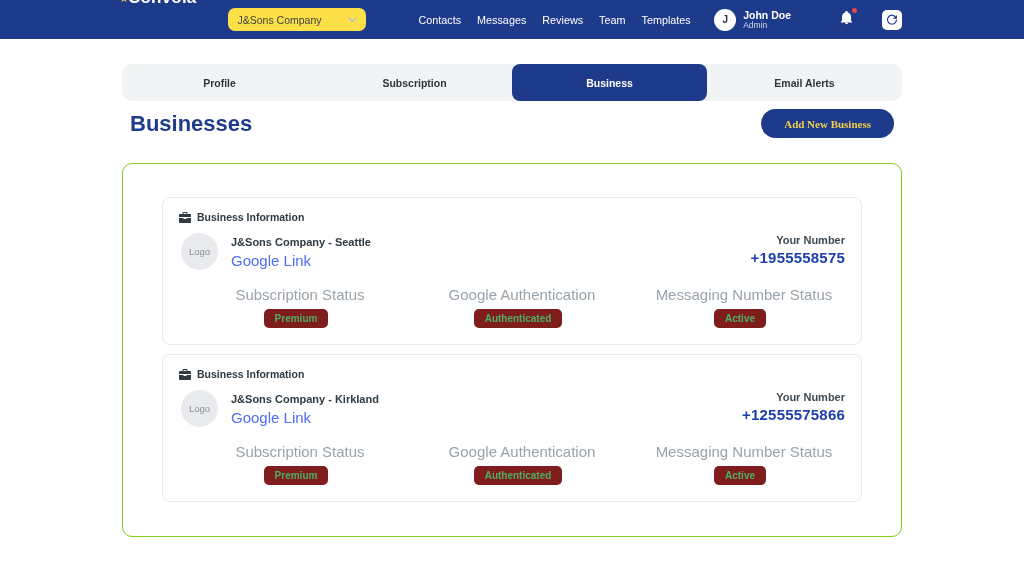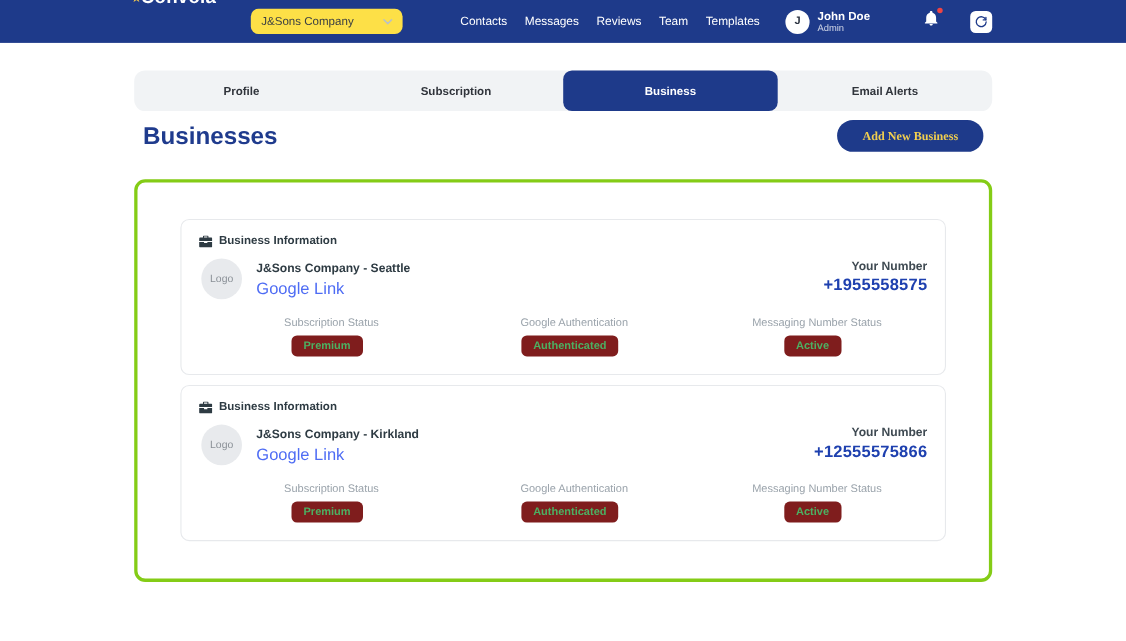--- a/index.html
+++ b/index.html
@@ -45,41 +45,41 @@
     font-weight:700; color:#30343b; cursor:pointer; border-radius:8px; }
   .tab.active { background:#1e3a8a; color:#ffffff; }
 
   
   .head-row { margin-top:8px; display:flex; align-items:center; justify-content:space-between; padding:0 8px 0 8px; }
   .page-title { color:#1f3b8d; font-size:22px; font-weight:800; }
   .add-btn { background:#1e3a8a; border:none; color:#f2cf4f; font-family:Liberation Serif, serif; font-size:11px; font-weight:700;
     height:29px; padding:0 23px; border-radius:15px; cursor:pointer; }
 
   
-  .panel { margin-top:25px; border:3px solid #84cc16; border-radius:10px; background:#ffffff;
+  .panel { margin-top:25px; border:1px solid #84cc16; border-radius:10px; background:#ffffff;
     padding:33px 39px 34px 39px; }
   .biz-card { border:1px solid #e7e9ec; border-radius:8px; background:#ffffff; padding:13px 16px 16px 16px; }
   .biz-card + .biz-card { margin-top:9px; }
 
   .biz-head { display:flex; align-items:center; gap:6px; }
   .biz-head-label { font-size:10.5px; font-weight:700; color:#2e3b43; }
 
   .biz-main { display:flex; align-items:flex-start; margin-top:10px; padding-left:2px; }
   .logo-circle { width:37px; height:37px; border-radius:50%; background:#e8eaed; color:#8a9097;
     font-size:9.5px; display:flex; align-items:center; justify-content:center; flex:0 0 auto; }
   .biz-id { margin-left:13px; padding-top:3px; }
   .biz-name { font-size:11px; font-weight:700; color:#2e3b43; }
   .biz-link { font-size:15px; color:#4e6cf4; text-decoration:none; cursor:pointer; display:inline-block; margin-top:4px; }
   .biz-number { margin-left:auto; text-align:right; padding-top:1px; }
   .num-label { font-size:11px; font-weight:700; color:#3f4a52; }
   .num-value { font-size:15px; font-weight:800; color:#1e40af; margin-top:3px; letter-spacing:.2px; }
 
   .biz-stats { display:flex; margin-top:16px; }
   .stat { flex:1; display:flex; flex-direction:column; align-items:center; }
-  .stat-label { font-size:10px; color:#9aa3ab;margin-left:20px; }
+  .stat-label { font-size:15px; color:#9aa3ab;margin-left:20px; }
   .badge { margin-top:6px; background:#7f1d1d; color:#4cb062; font-size:10px; font-weight:700;
     padding:4px 11px; border-radius:5px;margin-left:12px; }
 </style>
 </head>
 <body>
 
 <header class="navbar">
   <div class="nav-inner">
     <div class="brand">
       <span class="brand-star">★</span>

